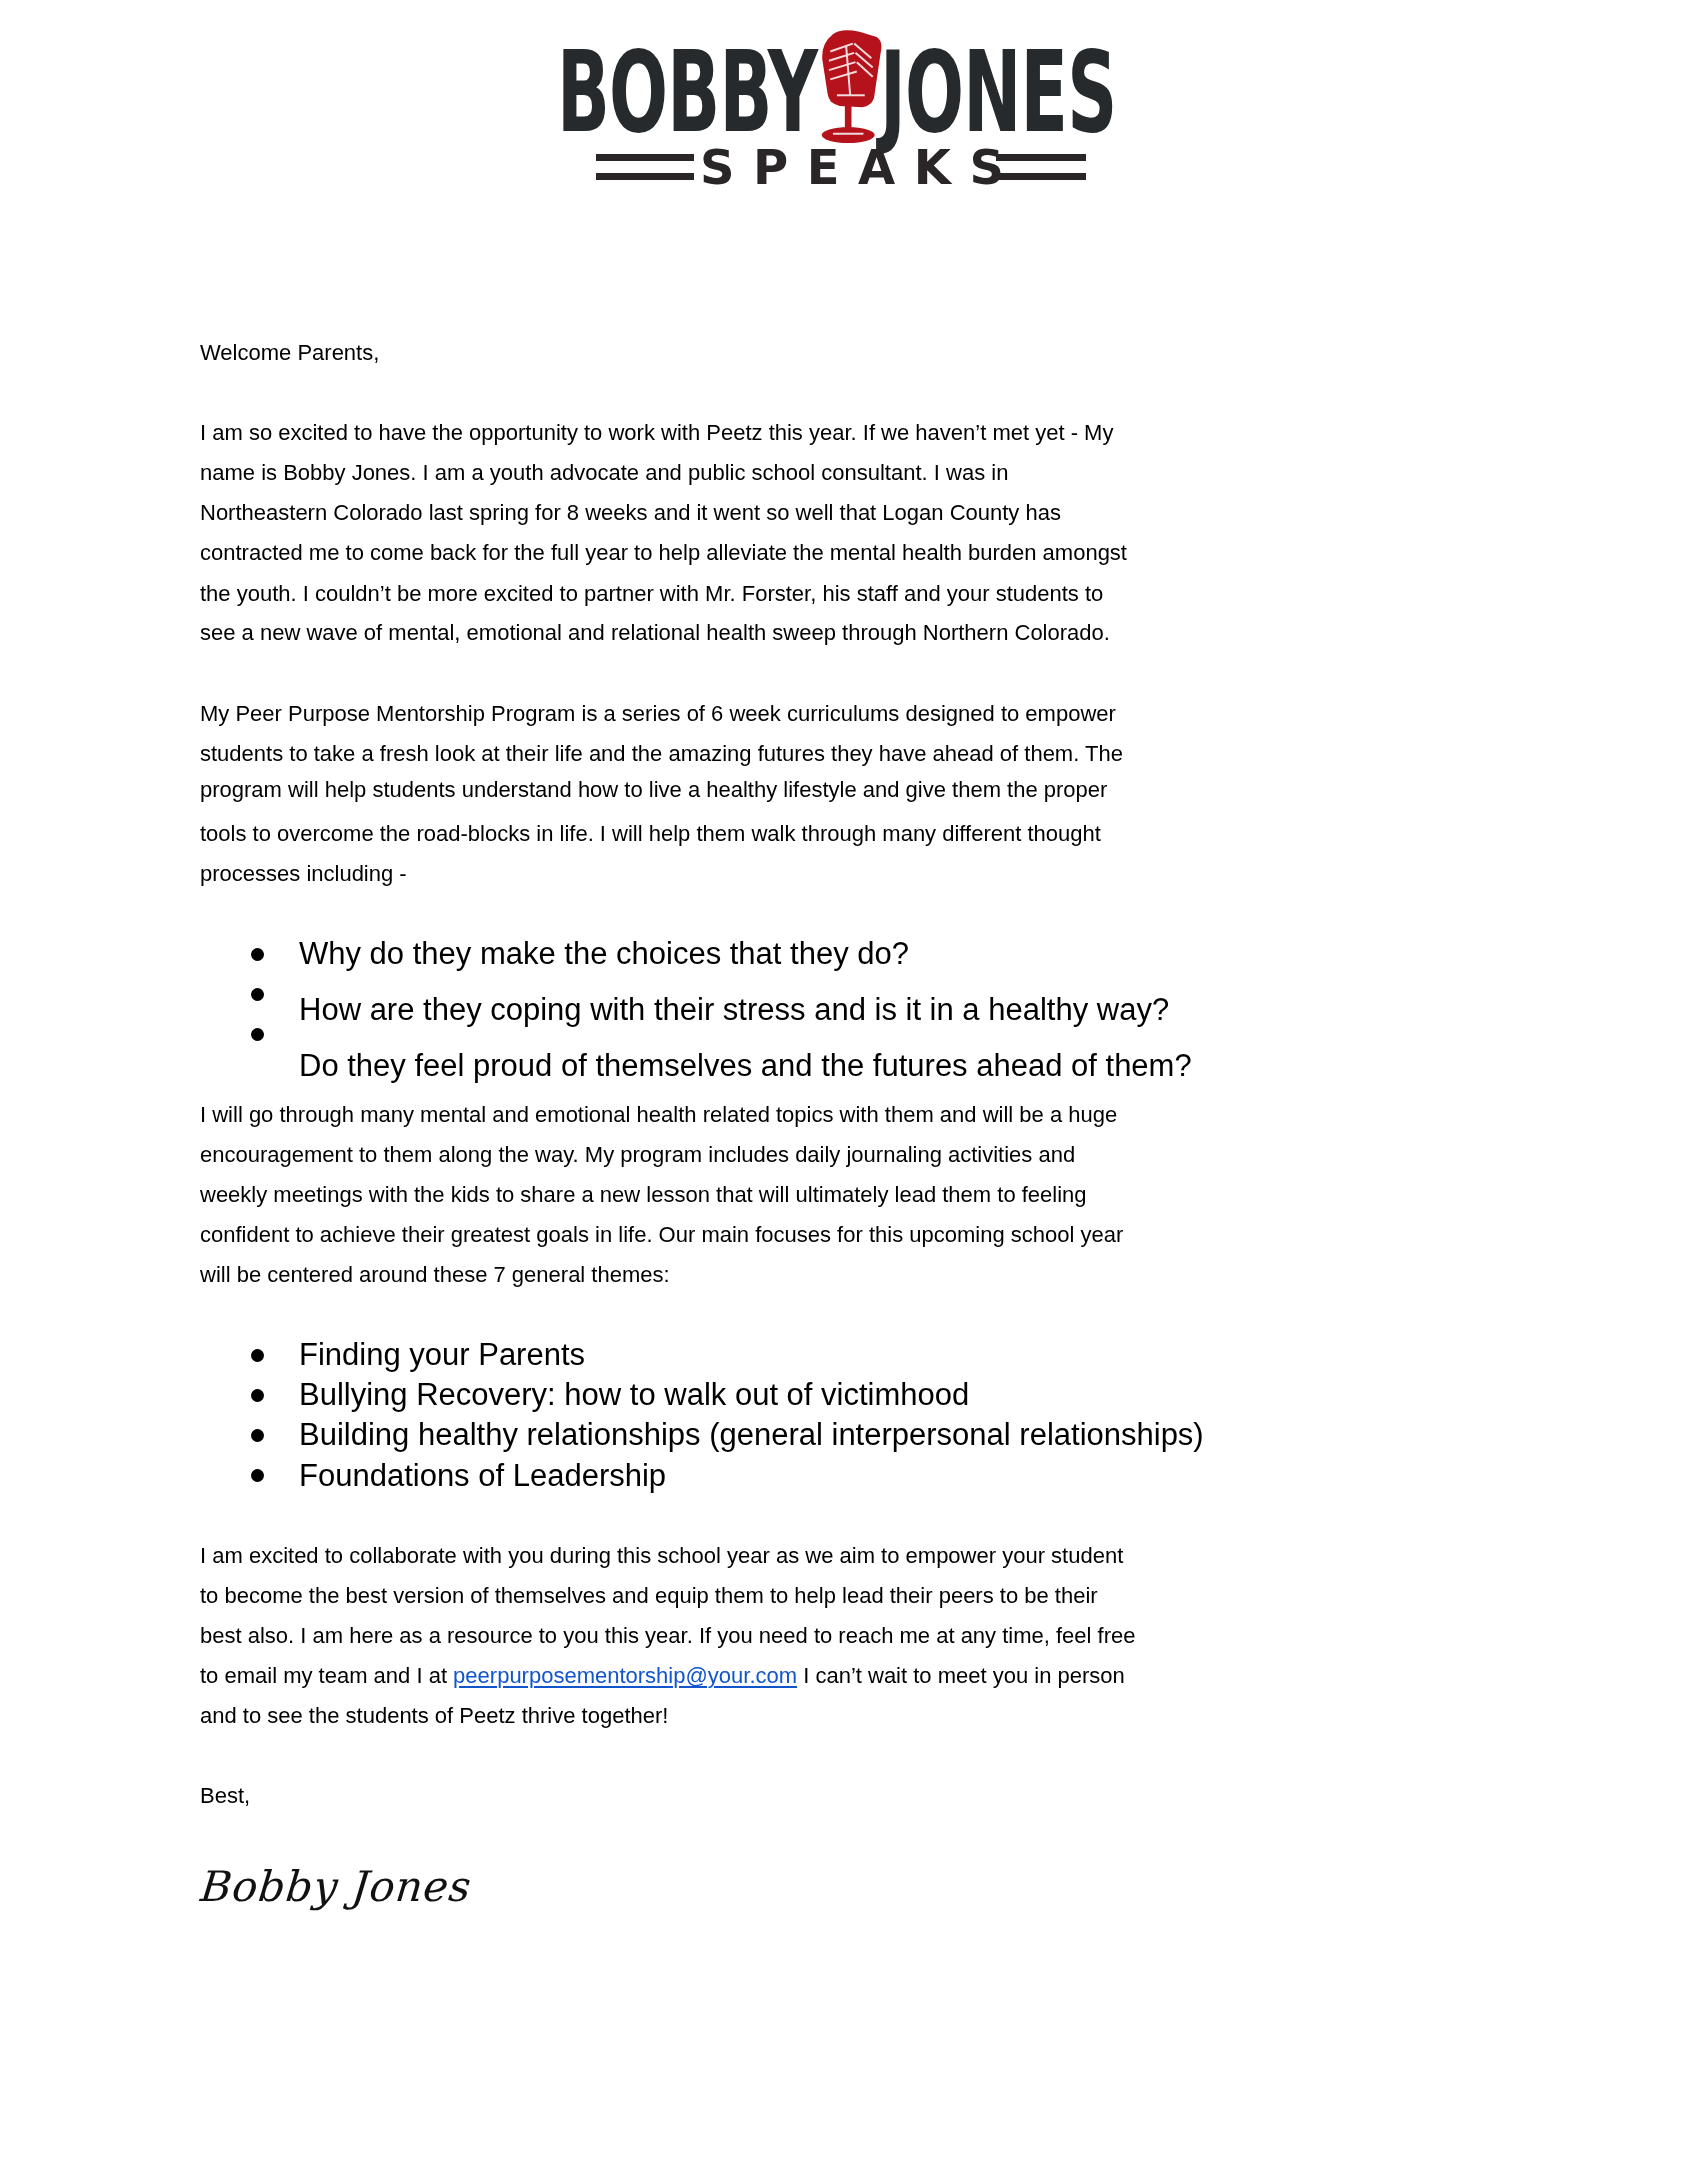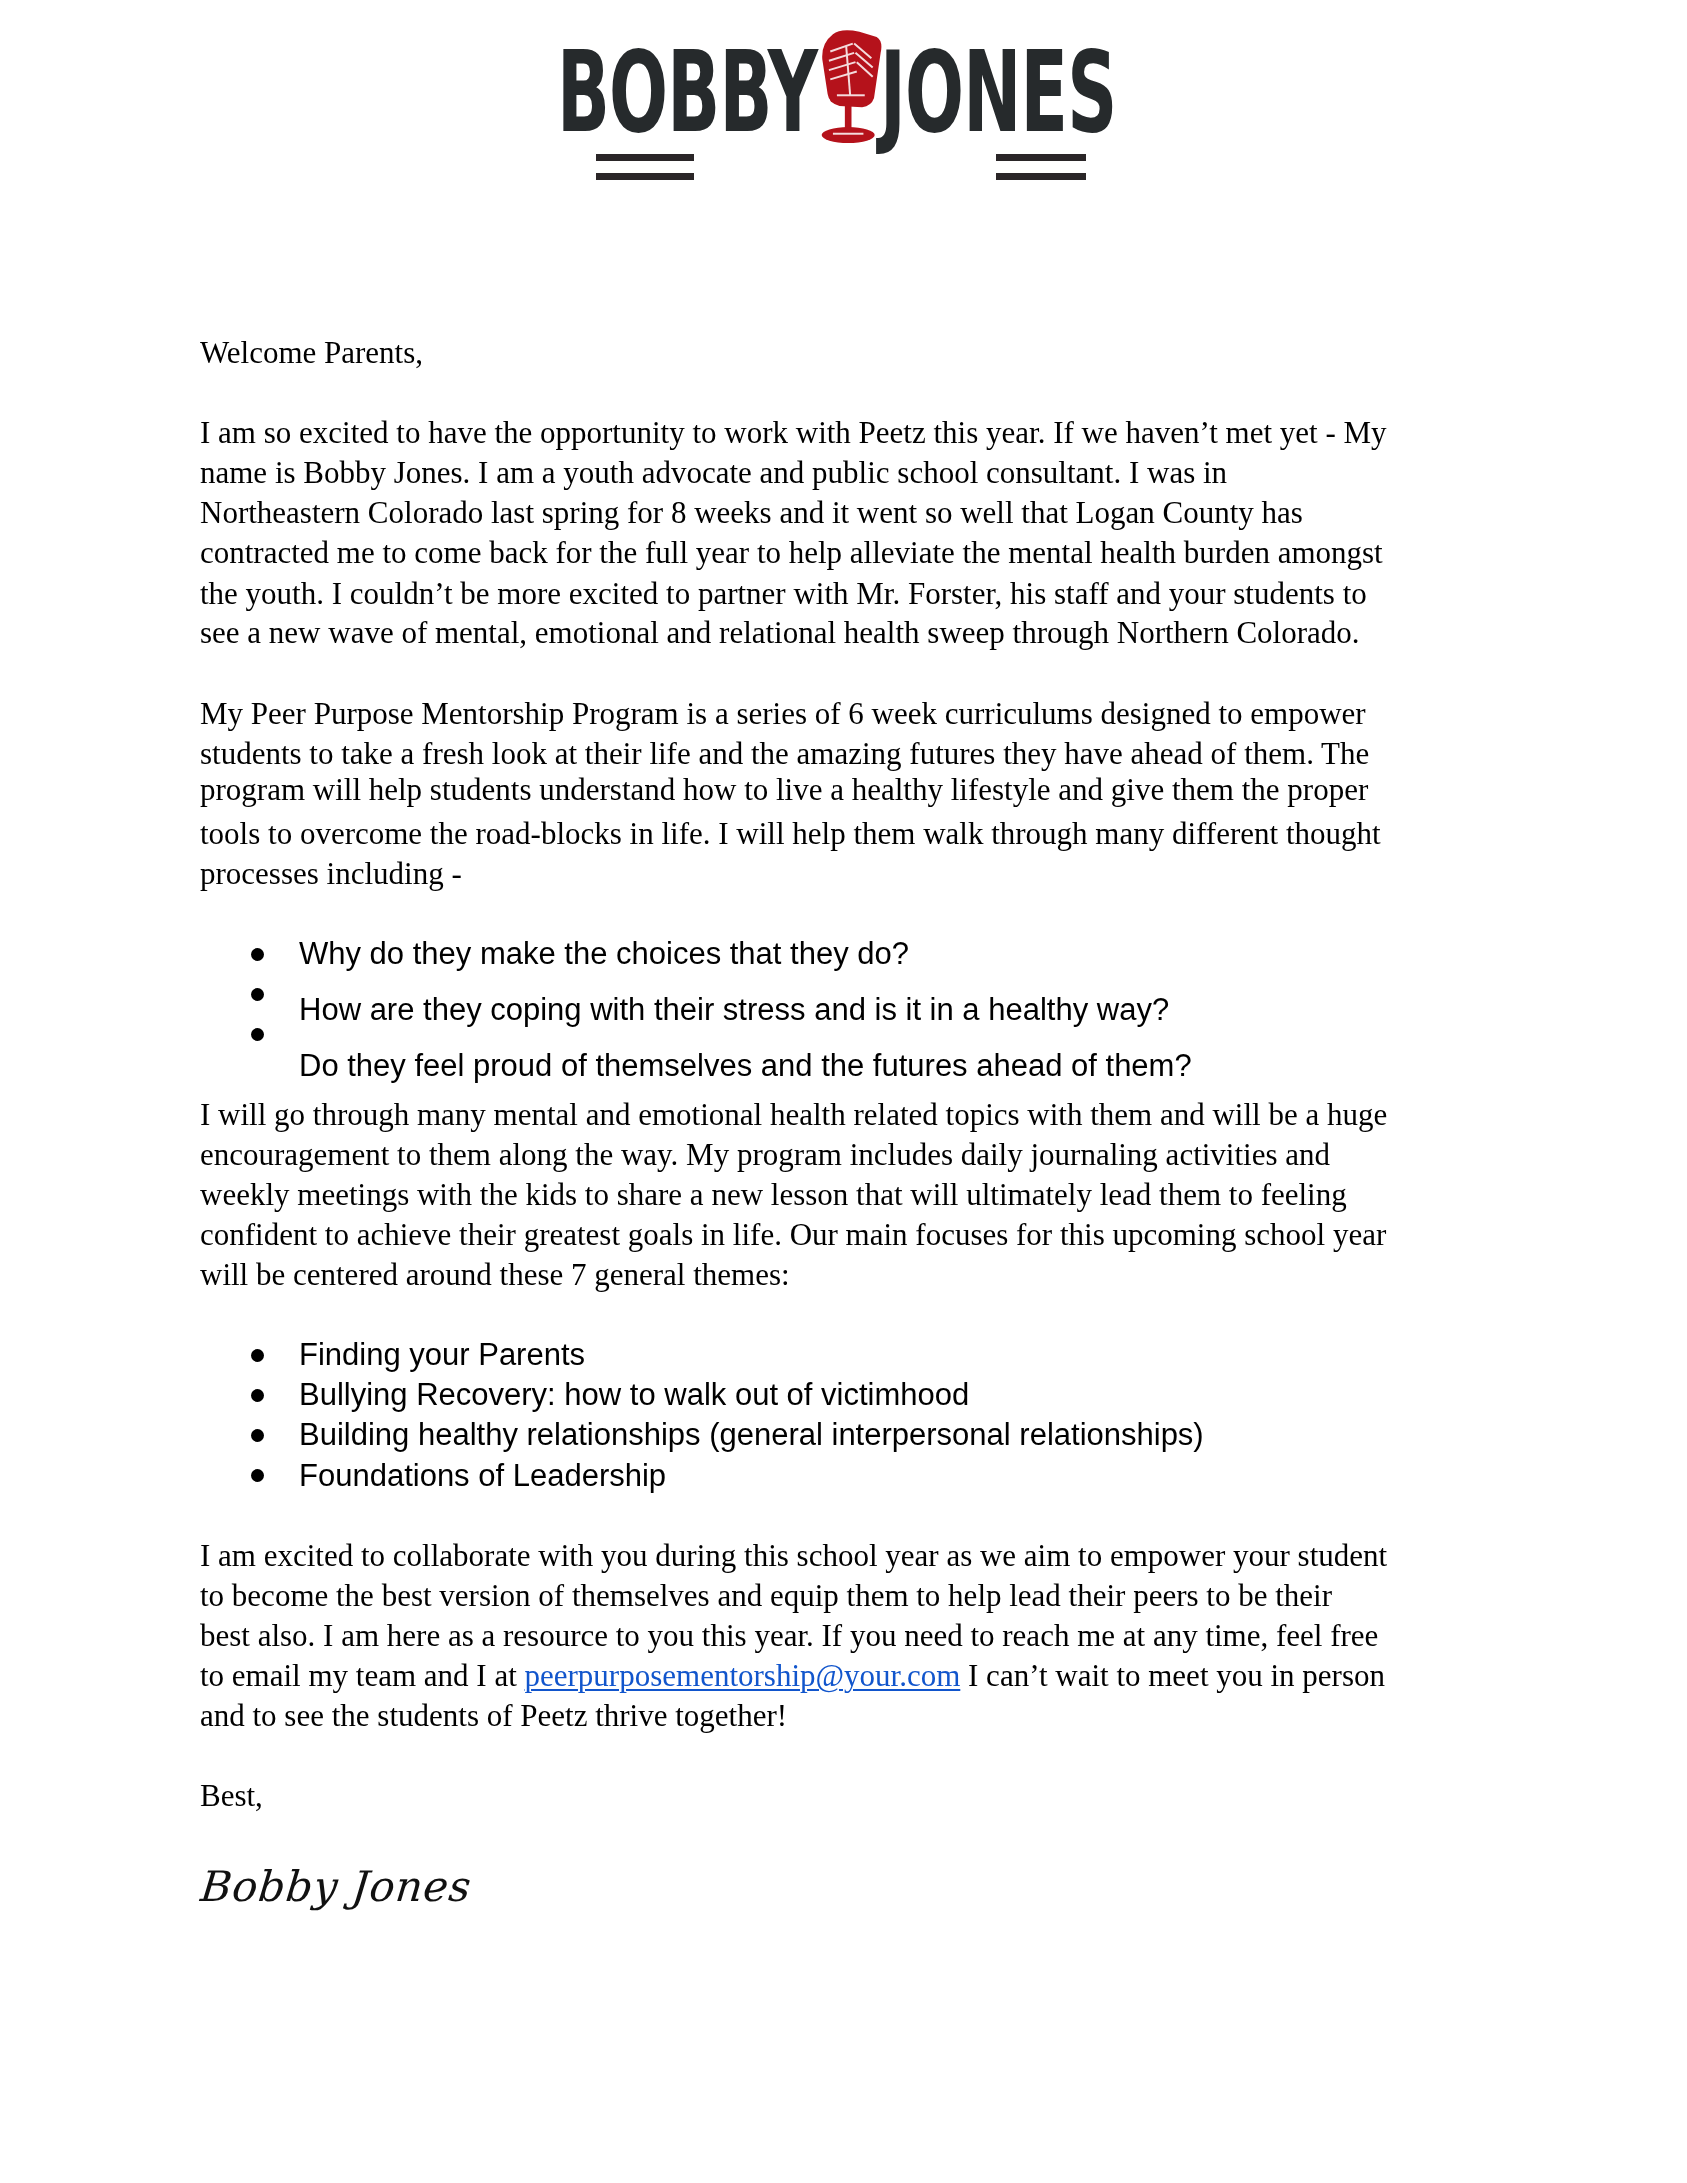--- a/index.html
+++ b/index.html
@@ -27,22 +27,22 @@
   }
   .rule { position: absolute; height: 6.6px; background: #2a2628; }
   .rule.l1 { left: 40px; top: 118px; width: 98px; }
   .rule.l2 { left: 40px; top: 137px; width: 98px; }
   .rule.r1 { left: 440px; top: 118px; width: 90px; }
   .rule.r2 { left: 440px; top: 137px; width: 90px; }
 
   
   .txt {
     position: absolute; left: 200px;
-    font-family: Liberation Serif, serif;
-    font-size: 31px; line-height: 40px; color: #000000;
+    font-family: Liberation Sans, sans-serif;
+    font-size: 22px; line-height: 40px; color: #000000;
     white-space: nowrap;
   }
   .bul { position: absolute; left: 299px;
     font-family: "Liberation Sans", sans-serif;
     font-size: 31px; line-height: 40px; color: #000000; white-space: nowrap; }
   .dot { position: absolute; left: 251px; width: 13.2px; height: 13.2px; border-radius: 50%; background: #000; }
   a.email { color: #1155cc; text-decoration: underline; text-decoration-thickness: 2px; text-underline-offset: 3.3px; }
   .sig {
     position: absolute; left: 201px; top: 1860px;
     font-family: "DejaVu Serif", serif; font-style: italic;
@@ -73,20 +73,21 @@
         <path d="M64 36 L90 58"></path>
         <path d="M66 50 L90 72"></path>
         <path d="M50 26 L56 100"></path>
         <path d="M36 100 L78 100"></path>
         <path d="M30 158 L76 158"></path>
       </g>
     </svg>
     <div class="logo-word jones">JONES</div>
     <div class="rule l1"></div>
     <div class="rule l2"></div>
+    <div class="speaks">SPEAKS</div>
     <div class="rule r1"></div>
     <div class="rule r2"></div>
   </div>
 
   <div class="txt" style="top:333px">Welcome Parents,</div>
 
   <div>
     <div class="txt" style="top:413px">I am so excited to have the opportunity to work with Peetz this year. If we haven’t met yet - My</div>
     <div class="txt" style="top:453px">name is Bobby Jones. I am a youth advocate and public school consultant. I was in</div>
     <div class="txt" style="top:493px">Northeastern Colorado last spring for 8 weeks and it went so well that Logan County has</div>

